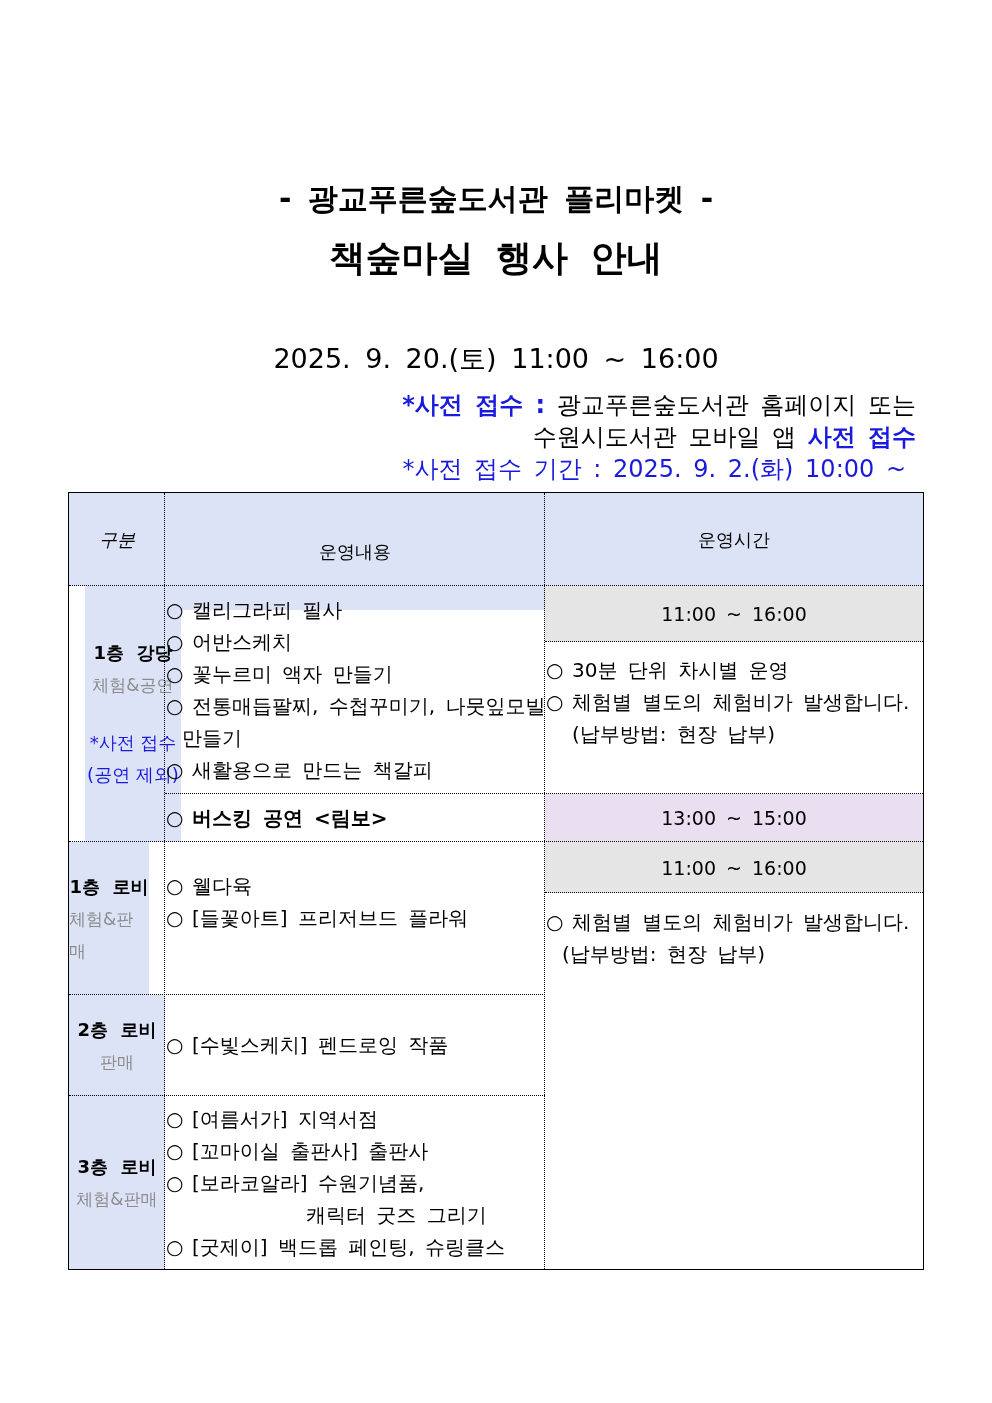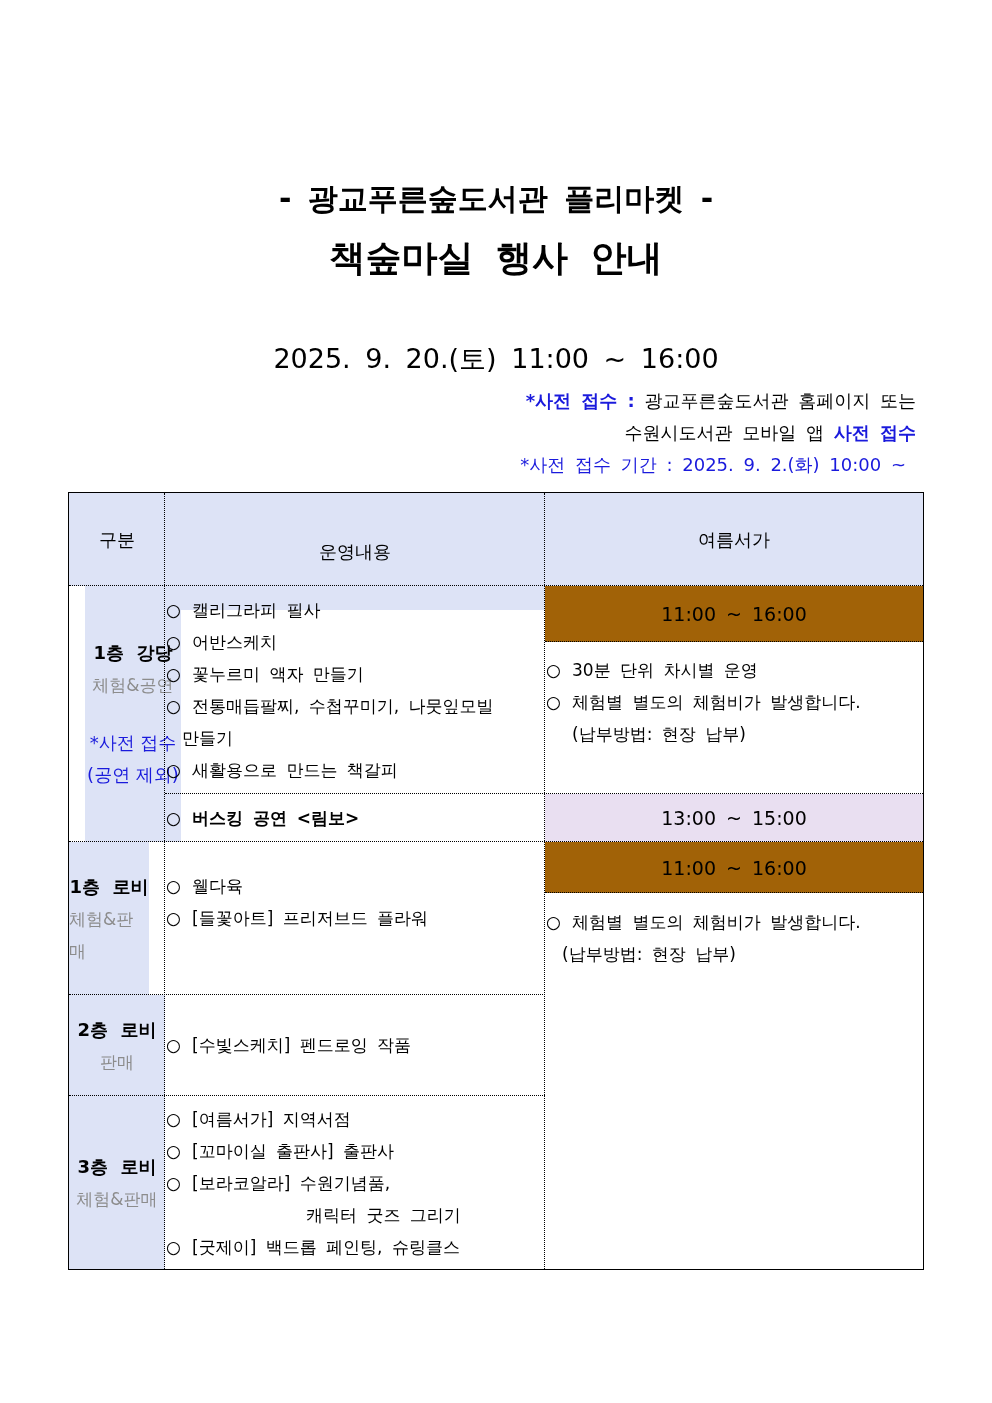--- a/index.html
+++ b/index.html
@@ -7,38 +7,38 @@
     width: 992px; height: 1403px; position: relative; overflow: hidden;
     font-family: "DejaVu Sans", "Liberation Sans", sans-serif;
     color: #000;
   }
   .abs { position: absolute; }
   .center-text { left: 0; width: 992px; text-align: center; white-space: nowrap; margin-top: 36px; }
   .subtitle { top: 143px; font-size: 30px; font-weight: bold; letter-spacing: 0px; word-spacing: 6px; }
   .title { top: 198px; font-size: 36px; font-weight: bold; word-spacing: 10px; }
   .date { top: 305px; font-size: 27px; word-spacing: 6px; }
 
-  .notice { right: 76px; font-size: 18px; white-space: nowrap; word-spacing: 4px; }
+  .notice { right: 76px; font-size: 24px; white-space: nowrap; word-spacing: 4px; }
   .n1 { top: 389px; }
   .n2 { top: 421px; margin-left: 48px; }
   .n3 { top: 453px; right: 86px; }
   .blue { color: #1a1adc; }
   .blue-b { color: #1a1adc; font-weight: bold; }
 
   
   .tbl { left: 68px; top: 492px; width: 856px; height: 778px; border: 1.5px solid #000; box-sizing: border-box; }
   .cell { position: absolute; box-sizing: border-box; }
   .hdr { background: #dde3f6; display: flex; align-items: center; justify-content: center; font-size: 18px; }
   .cat { background: #dde3f6; display: flex; flex-direction: column; align-items: center; justify-content: center; font-size: 18px; line-height: 32px; }
   .cat .main { font-weight: bold; word-spacing: 6px; }
   .cat .sub { color: #8c8c8c; font-size: 17px; }
   .cat .note { color: #1a1adc; font-size: 18px; line-height: 32px; }
-  .green { background: #a16207; display: flex; align-items: center; justify-content: center; font-size: 19px; word-spacing: 4px; }
+  .green { background: #e5e5e5; display: flex; align-items: center; justify-content: center; font-size: 19px; word-spacing: 4px; }
   .purple { background: #e9dff1; display: flex; align-items: center; justify-content: center; font-size: 19px; word-spacing: 4px; }
-  .content { padding-left: 1px; font-size: 17px; line-height: 32px; word-spacing: 4px; white-space: nowrap; }
+  .content { padding-left: 1px; font-size: 20px; line-height: 32px; word-spacing: 4px; white-space: nowrap; }
   .vdot { position: absolute; width: 0; border-left: 1.5px dotted #000; }
   .hdot { position: absolute; height: 0; border-top: 1.5px dotted #000; }
   .bul { display: inline-block; width: 26px; }
   .indent { padding-left: 16px; }
   .indent2 { padding-left: 140px; }
 </style>
 </head>
 <body>
 
 <div class="abs center-text subtitle">- 광교푸른숲도서관 플리마켓 -</div>
@@ -48,23 +48,23 @@
 <div class="abs notice n1">
   <span class="blue-b">*사전 접수 :</span><span> 광교푸른숲도서관 홈페이지 또는</span>
 </div>
 <div class="abs notice n2">
   <span>수원시도서관 모바일 앱 </span><span class="blue-b">사전 접수</span>
 </div>
 <div class="abs notice n3 blue">*사전 접수 기간 : 2025. 9. 2.(화) 10:00 ~</div>
 
 <div class="abs tbl">
 
-  <div class="cell hdr" style="left:0;top:0;width:96px;height:93px;">구분</div>
+  <div class="cell hdr" style="left:0;top:0;width:96px;height:93px;font-style:italic;">구분</div>
   <div class="cell hdr" style="left:96px;top:0;width:380px;height:117px;">운영내용</div>
-  <div class="cell hdr" style="left:476px;top:0;width:378px;height:93px;">여름서가</div>
+  <div class="cell hdr" style="left:476px;top:0;width:378px;height:93px;">운영시간</div>
 
   <div class="cell cat" style="left:16px;top:93px;width:96px;height:256px;">
     <div class="main">1층 강당</div>
     <div class="sub">체험&amp;공연</div>
     <div style="height:26px"></div>
     <div class="note">*사전 접수</div>
     <div class="note">(공연 제외)</div>
   </div>
   <div class="cell content" style="left:96px;top:101px;width:380px;">
     <div><span class="bul">○</span><span>캘리그라피 필사</span></div>

